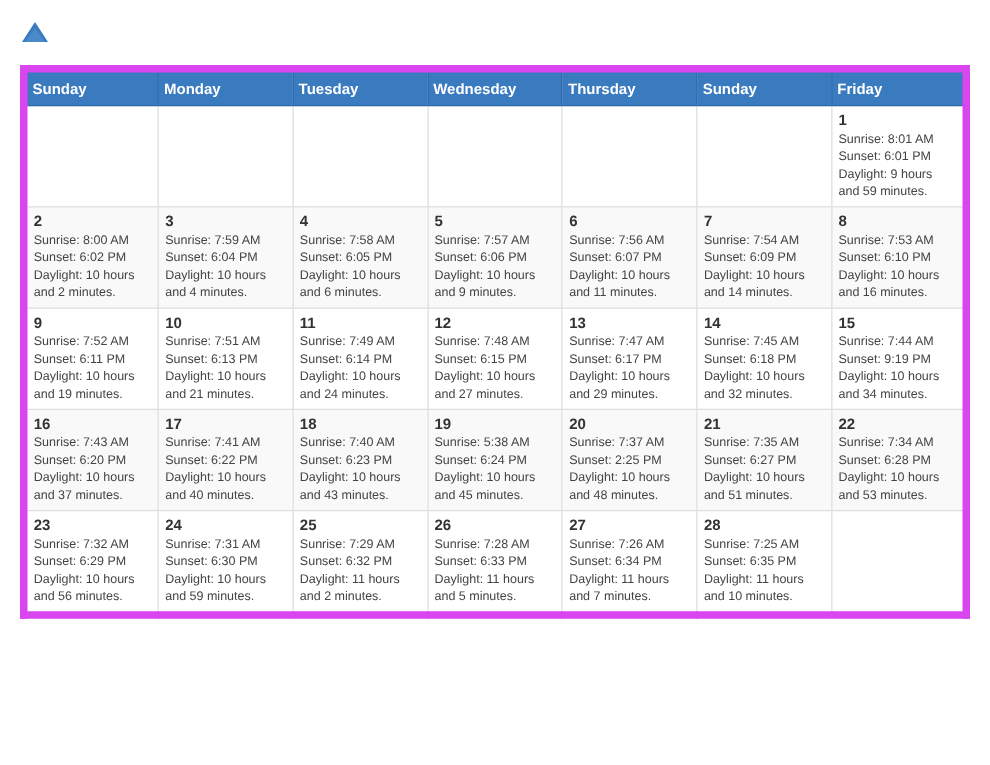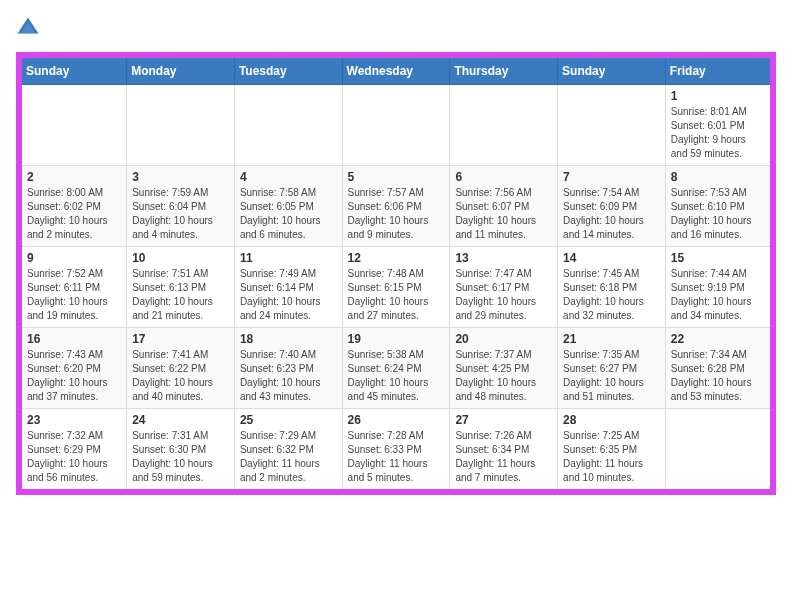--- a/index.html
+++ b/index.html
@@ -244,21 +244,21 @@
         </td>
         <td>
           <span class="day-number">19</span>
           <div class="day-info">Sunrise: 5:38 AM
 Sunset: 6:24 PM
 Daylight: 10 hours and 45 minutes.</div>
         </td>
         <td>
           <span class="day-number">20</span>
           <div class="day-info">Sunrise: 7:37 AM
-Sunset: 4:25 PM
+Sunset: 2:25 PM
 Daylight: 10 hours and 48 minutes.</div>
         </td>
         <td>
           <span class="day-number">21</span>
           <div class="day-info">Sunrise: 7:35 AM
 Sunset: 6:27 PM
 Daylight: 10 hours and 51 minutes.</div>
         </td>
         <td>
           <span class="day-number">22</span>

